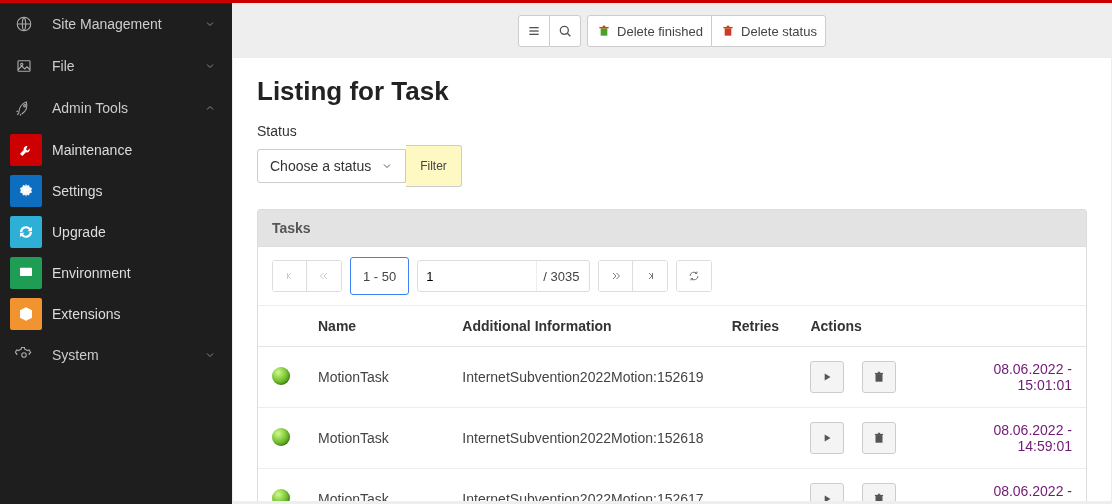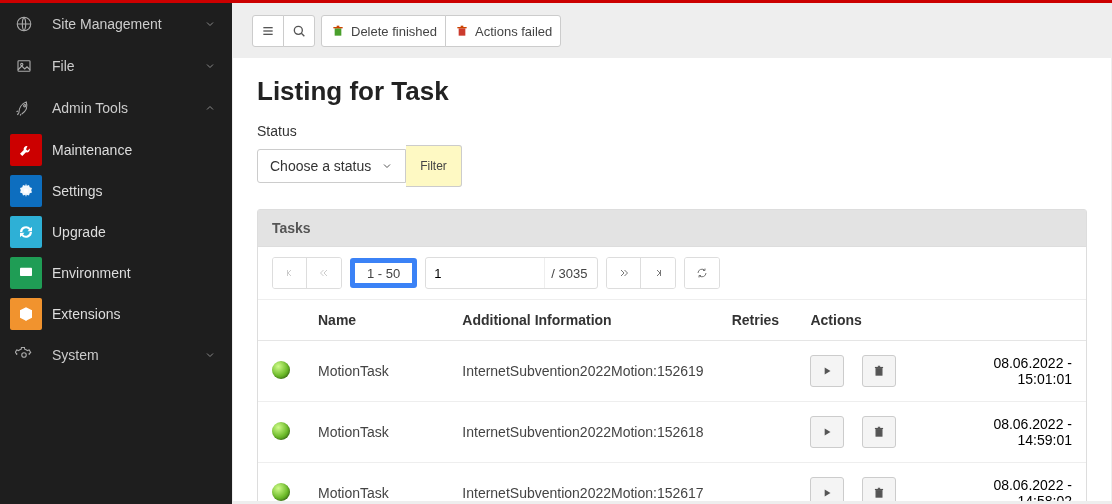--- a/index.html
+++ b/index.html
@@ -18,21 +18,21 @@
   .sub-icon { width: 32px; height: 32px; display: flex; align-items: center; justify-content: center; margin-right: 10px; border-radius: 2px; }
   .sub-icon svg { width: 18px; height: 18px; fill: #fff; }
   .c-red { background: #cc0000; }
   .c-blue { background: #0d6ebf; }
   .c-cyan { background: #2eb0d6; }
   .c-green { background: #1f9d55; }
   .c-orange { background: #f1932e; }
   .c-dred { background: #b8312f; }
   
   .main { flex: 1; background: #eeeeee; border-top: 3px solid #cc0000; overflow: hidden; }
-  .toolbar { display: flex; gap: 6px; padding: 12px 20px 10px 20px; align-items: center; }
+  .toolbar { display: flex; gap: 6px; padding: 12px 20px 10px 20px; align-items: center; justify-content: center; }
   .tbtn { height: 32px; border: 1px solid #ccc; background: #fff; border-radius: 3px; display: inline-flex; align-items: center; justify-content: center; padding: 0 8px; cursor: pointer; color: #444; font-size: 13px; }
   .tbtn.icon-only { width: 32px; padding: 0; }
   .tbtn svg { width: 16px; height: 16px; }
   .tbtn .t-ico { margin-right: 5px; display: inline-flex; }
   .btn-group { display: inline-flex; }
   .btn-group .tbtn { border-radius: 0; margin-left: -1px; }
   .btn-group .tbtn:first-child { border-radius: 3px 0 0 3px; margin-left: 0; }
   .btn-group .tbtn:last-child { border-radius: 0 3px 3px 0; }
   .content { background: #fff; margin: 1px; padding: 18px 24px 0 24px; height: calc(100% - 58px); overflow: auto; }
   h1 { font-size: 26px; font-weight: 600; color: #222; margin-bottom: 16px; }
@@ -44,39 +44,39 @@
   
   .panel { border: 1px solid #ddd; border-radius: 3px; }
   .panel-header { background: #e3e3e3; border-bottom: 1px solid #ddd; padding: 10px 14px; font-weight: 600; color: #555; font-size: 14px; }
   .paging { display: flex; align-items: center; gap: 0; padding: 10px 14px; border-bottom: 1px solid #eee; }
   .pg-group { display: inline-flex; border: 1px solid #ddd; border-radius: 3px; overflow: hidden; margin-right: 8px; }
   .pg-btn { width: 34px; height: 30px; background: #fff; border: 0; border-right: 1px solid #ddd; display: inline-flex; align-items: center; justify-content: center; cursor: pointer; color: #555; }
   .pg-btn:last-child { border-right: 0; }
   .pg-btn svg { width: 12px; height: 12px; stroke: #777; fill: none; stroke-width: 2; }
   .pg-btn.disabled { color: #bbb; cursor: default; }
   .pg-btn.disabled svg { stroke: #ccc; }
-  .pg-range { display: inline-flex; align-items: center; height: 30px; padding: 0 12px; border: 5px solid #3b82f6; border-radius: 3px; margin-right: 8px; color: #444; font-size: 13px; }
+  .pg-range { display: inline-flex; align-items: center; height: 38px; padding: 0 12px; border: 1px solid #3b82f6; border-radius: 3px; margin-right: 8px; color: #444; font-size: 13px; }
   .pg-input-wrap { display: inline-flex; align-items: center; height: 32px; border: 1px solid #ddd; border-radius: 3px; margin-right: 8px; }
   .pg-input { width: 118px; height: 28px; border: 0; padding: 0 8px; font-size: 13px; outline: none; }
   .pg-total { padding: 0 10px 0 6px; color: #444; font-size: 13px; border-left: 1px solid #eee; height: 100%; display: inline-flex; align-items: center; }
   
   table { width: 100%; border-collapse: collapse; }
   th { text-align: left; font-weight: 600; color: #333; font-size: 14px; padding: 12px 14px; border-bottom: 1px solid #e5e5e5; }
   td { padding: 14px 14px; border-bottom: 1px solid #eee; font-size: 14px; color: #444; vertical-align: middle; }
   .status-dot { width: 18px; height: 18px; border-radius: 50%; background: radial-gradient(circle at 35% 30%, #cffb8a, #6dbb2a 55%, #3d7d15 100%); box-shadow: inset -1px -1px 2px rgba(0,0,0,.25); display: inline-block; }
   .row-btn { width: 34px; height: 32px; border: 1px solid #ccc; background: #f4f4f4; border-radius: 3px; display: inline-flex; align-items: center; justify-content: center; cursor: pointer; }
   .row-btn svg { width: 14px; height: 14px; fill: #555; }
   .actions-cell { white-space: nowrap; }
   .actions-cell .row-btn { margin-right: 18px; }
   .col-status { width: 44px; }
   .col-name { width: 160px; }
   .col-retries { width: 80px; }
   .col-actions { width: 140px; }
   .col-date { width: 170px; text-align: right; }
-  td.col-date { text-align: right; color: #000000; }
+  td.col-date { text-align: right; color: #701a75; }
 </style>
 </head>
 <body>
 
 <div class="app">
 
   <div class="sidebar">
 
 
     <div class="nav-item">
@@ -217,21 +217,21 @@
           <span>Delete finished</span>
         </button>
         <button class="tbtn">
           <span class="t-ico">
               <svg viewBox="0 0 24 24">
                 <rect x="7" y="8" width="10" height="11" fill="#cc3b2e"></rect>
                 <rect x="5" y="6" width="14" height="2" fill="#cc4400"></rect>
                 <rect x="10" y="4" width="4" height="2" fill="#cc4400"></rect>
               </svg>
             </span>
-          <span>Actions failed</span>
+          <span>Delete status</span>
         </button>
       </div>
     </div>
 
     <div class="content">
       <h1>Listing for Task</h1>
 
       <span class="filter-label">Status</span>
       <div class="filter-row">
         <div class="select-btn">

